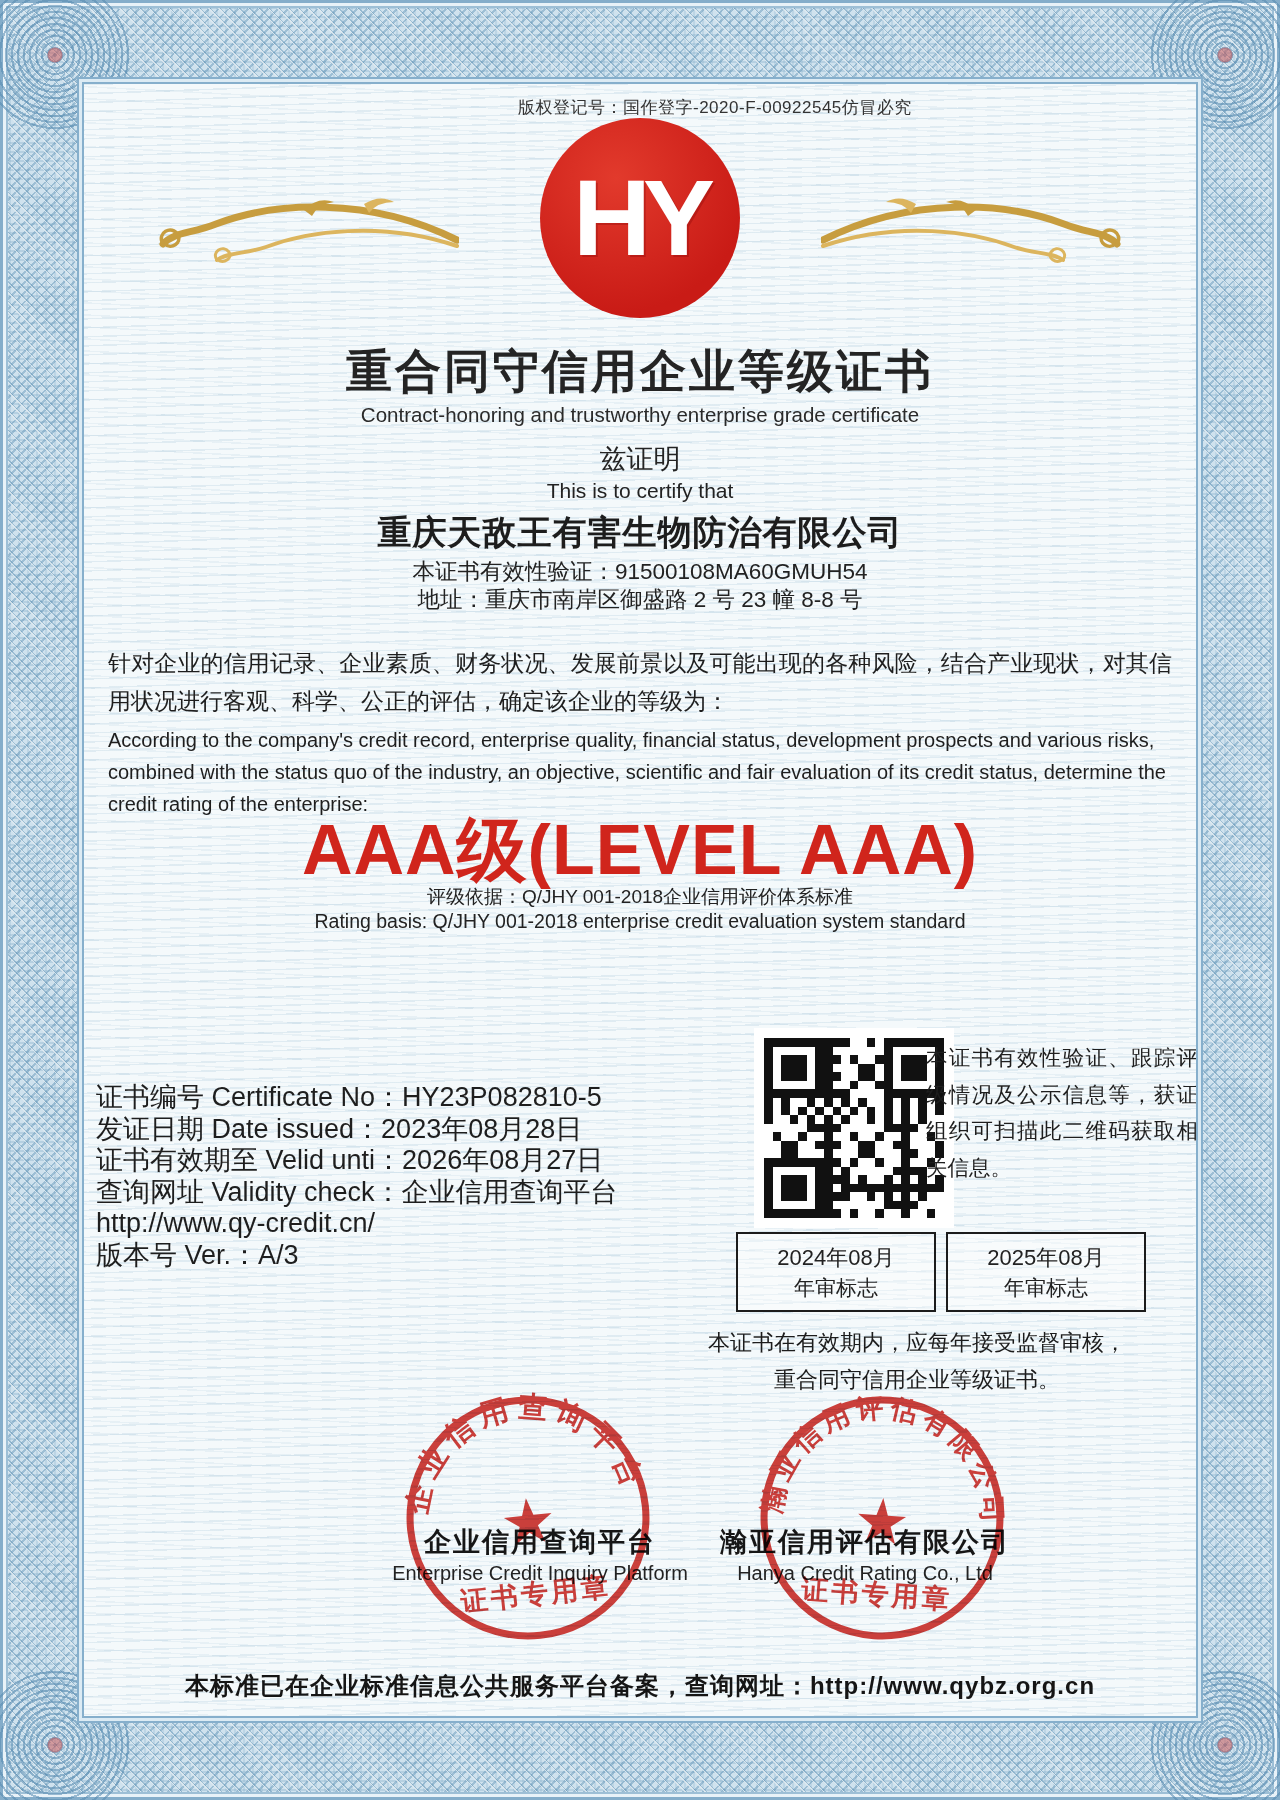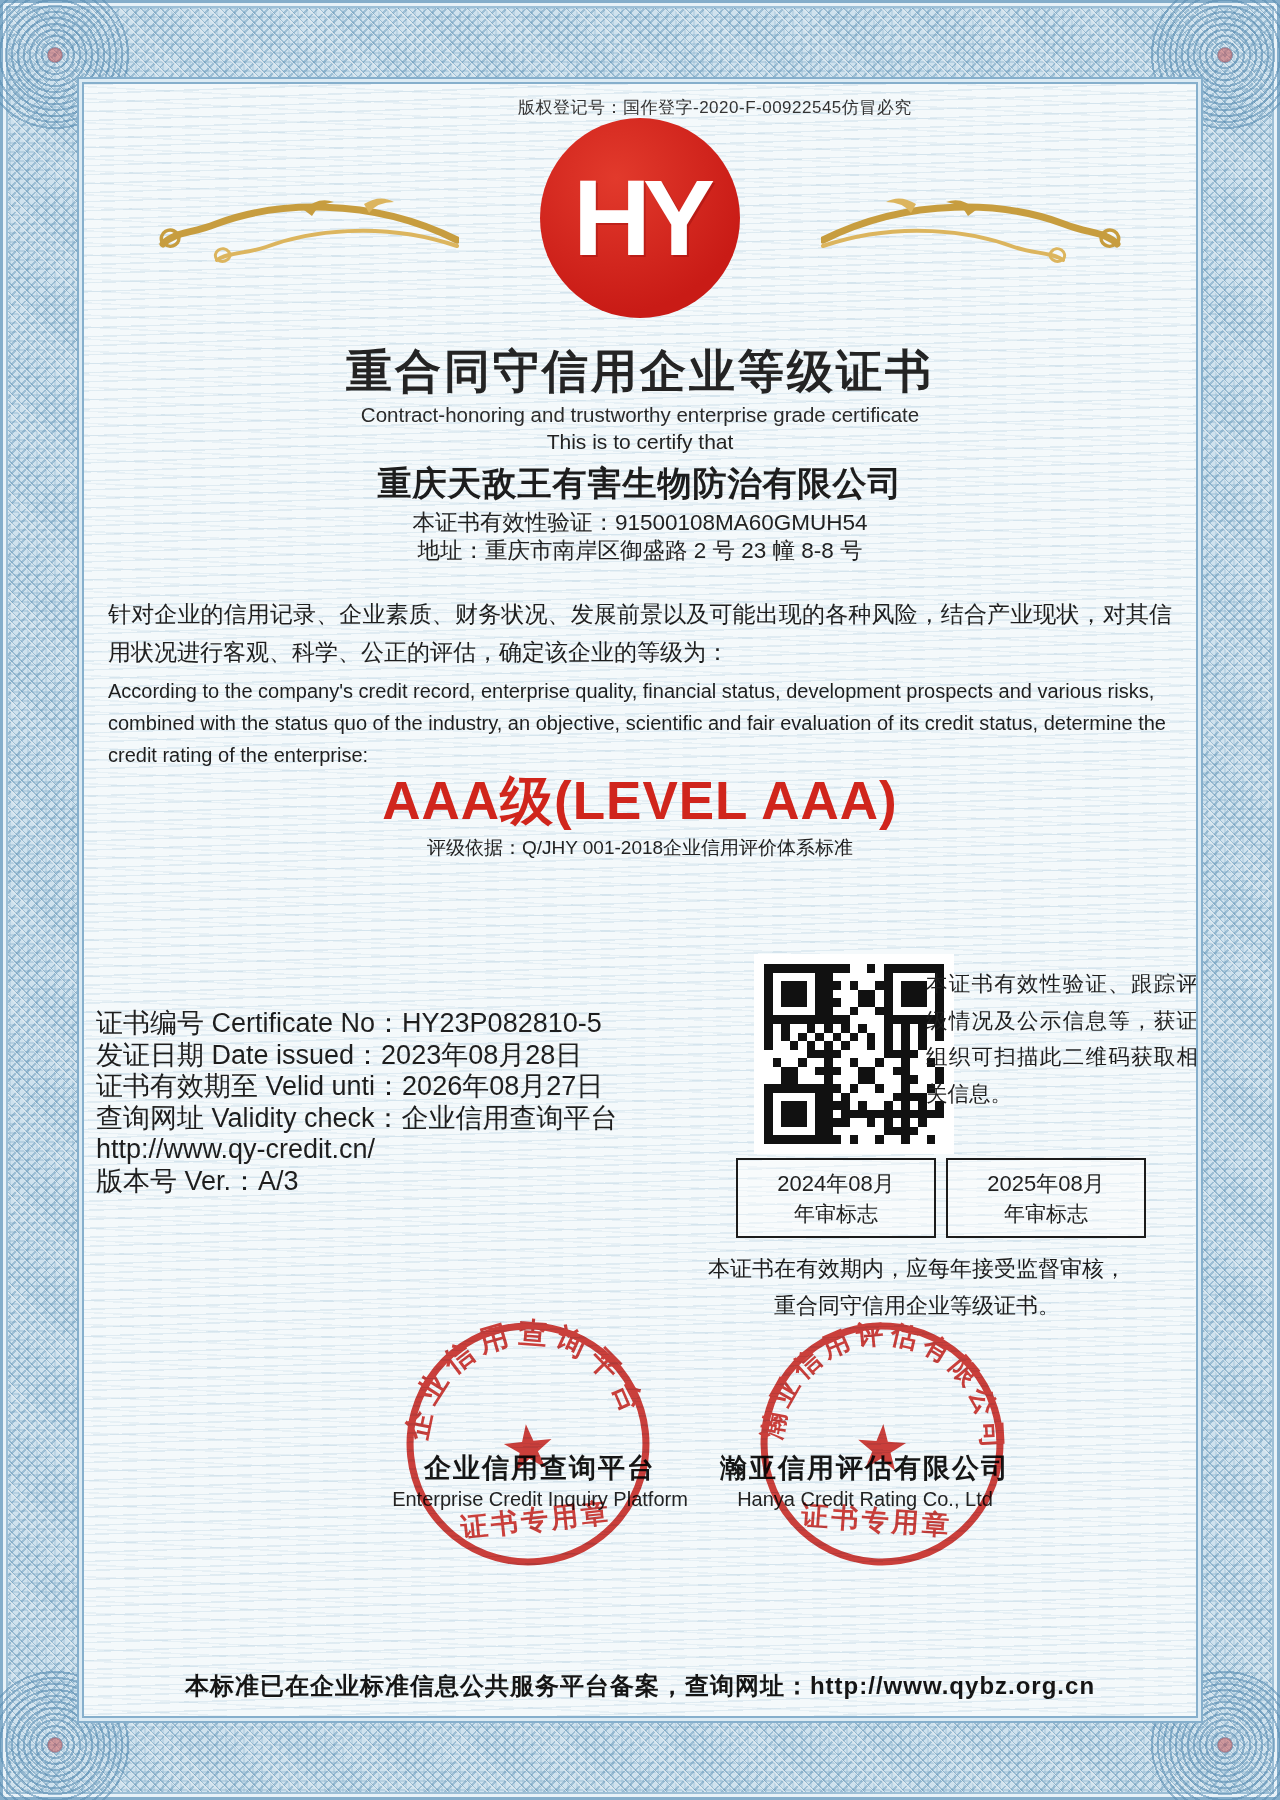--- a/index.html
+++ b/index.html
@@ -47,21 +47,21 @@
   .title-cn{margin-top:24px;font-size:46px;line-height:54px;font-weight:bold;letter-spacing:3px;color:#242424;}
   .title-en{margin-top:4px;font-size:20.5px;line-height:25px;color:#2a2a2a;}
   .certify-cn{margin-top:16px;font-size:27px;line-height:33px;color:#242424;}
   .certify-en{margin-top:2px;font-size:21px;line-height:26px;}
   .company-name{margin-top:6px;font-size:34px;line-height:44px;font-weight:bold;letter-spacing:1px;color:#1d1d1d;}
   .credit-code{margin-top:4px;font-size:22.5px;line-height:28px;}
   .address-line{font-size:22.5px;line-height:28px;}
   
   .para-cn{margin:30px 24px 0;font-size:23px;line-height:38px;text-align:justify;color:#1e1e1e;}
   .para-en{margin:4px 24px 0;font-size:20px;line-height:32px;text-align:left;color:#1e1e1e;}
-  .rating-level{margin-top:2px;font-size:53px;line-height:56px;font-weight:bold;color:#d0251c;letter-spacing:1px;}
+  .rating-level{margin-top:2px;font-size:70px;line-height:56px;font-weight:bold;color:#d0251c;letter-spacing:1px;}
   .basis-cn{margin-top:6px;font-size:19px;line-height:25px;}
   .basis-en{font-size:19.5px;line-height:25px;}
   
   .mid-zone{position:relative;height:436px;margin-top:8px;text-align:left;}
   .details{position:absolute;left:12px;top:140px;width:600px;}
   .detail-row{font-size:27px;line-height:31.5px;white-space:nowrap;color:#1e1e1e;}
   .detail-label{}
   .detail-value{}
   .qr-code{position:absolute;left:670px;top:86px;width:200px;height:200px;background:#fff;padding:10px;box-sizing:border-box;
     display:grid;grid-template-rows:repeat(21,1fr);grid-template-columns:repeat(21,1fr);}
@@ -118,31 +118,33 @@
           <path d="M303,56 C226,30 152,42 112,57 C92,64 74,62 63,70" fill="none" stroke="#dcb55e" stroke-width="4" stroke-linecap="round"></path>
           <path d="M9,54 c-7,-11 9,-20 15,-9 c4,8 -7,15 -13,9" fill="none" stroke="#c79d3f" stroke-width="3.5"></path>
           <path d="M63,70 c-6,-8 6,-16 12,-8 c4,6 -5,12 -11,8" fill="none" stroke="#dcb55e" stroke-width="3"></path>
           <path d="M150,20 q14,-14 30,-8 q-16,2 -22,14 z" fill="#c79d3f"></path>
           <path d="M210,14 q16,-10 30,-2 q-17,0 -25,11 z" fill="#dcb55e"></path>
         </svg>
       </div>
 
       <div class="title-cn">重合同守信用企业等级证书</div>
       <div class="title-en">Contract-honoring and trustworthy enterprise grade certificate</div>
+      <div class="certify-cn">兹证明</div>
       <div class="certify-en">This is to certify that</div>
 
       <div class="company-name">重庆天敌王有害生物防治有限公司</div>
       <div class="credit-code">本证书有效性验证：91500108MA60GMUH54</div>
       <div class="address-line">地址：重庆市南岸区御盛路 2 号 23 幢 8-8 号</div>
 
       <div class="para-cn">针对企业的信用记录、企业素质、财务状况、发展前景以及可能出现的各种风险，结合产业现状，对其信用状况进行客观、科学、公正的评估，确定该企业的等级为：</div>
       <div class="para-en">According to the company's credit record, enterprise quality, financial status, development prospects and various risks, combined with the status quo of the industry, an objective, scientific and fair evaluation of its credit status, determine the credit rating of the enterprise:</div>
 
       <div class="rating-level">AAA级(LEVEL AAA)</div>
       <div class="basis-cn">评级依据：Q/JHY 001-2018企业信用评价体系标准</div>
+      <div class="basis-en">Rating basis: Q/JHY 001-2018 enterprise credit evaluation system standard</div>
 
       <div class="mid-zone">
         <div class="details">
           <div class="detail-row"><span class="detail-label">证书编号 Certificate No：</span><span class="detail-value">HY23P082810-5</span></div>
           <div class="detail-row"><span class="detail-label">发证日期 Date issued：</span><span class="detail-value">2023年08月28日</span></div>
           <div class="detail-row"><span class="detail-label">证书有效期至 Velid unti：</span><span class="detail-value">2026年08月27日</span></div>
           <div class="detail-row"><span class="detail-label">查询网址 Validity check：</span><span class="detail-value">企业信用查询平台</span></div>
           <div class="detail-row"><span class="detail-label"></span><span class="detail-value">http://www.qy-credit.cn/</span></div>
           <div class="detail-row"><span class="detail-label">版本号 Ver.：</span><span class="detail-value">A/3</span></div>
         </div>

